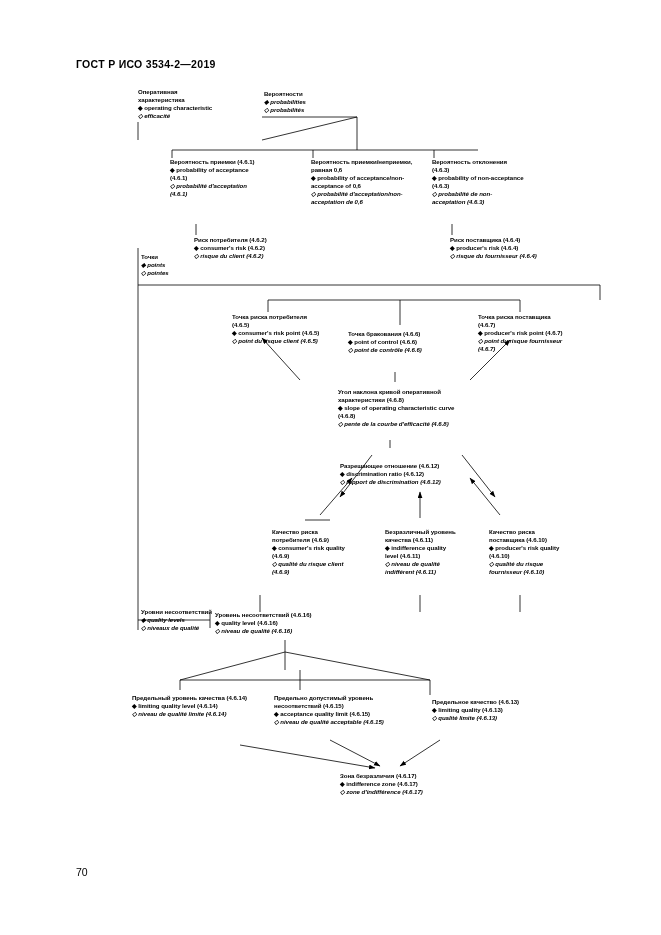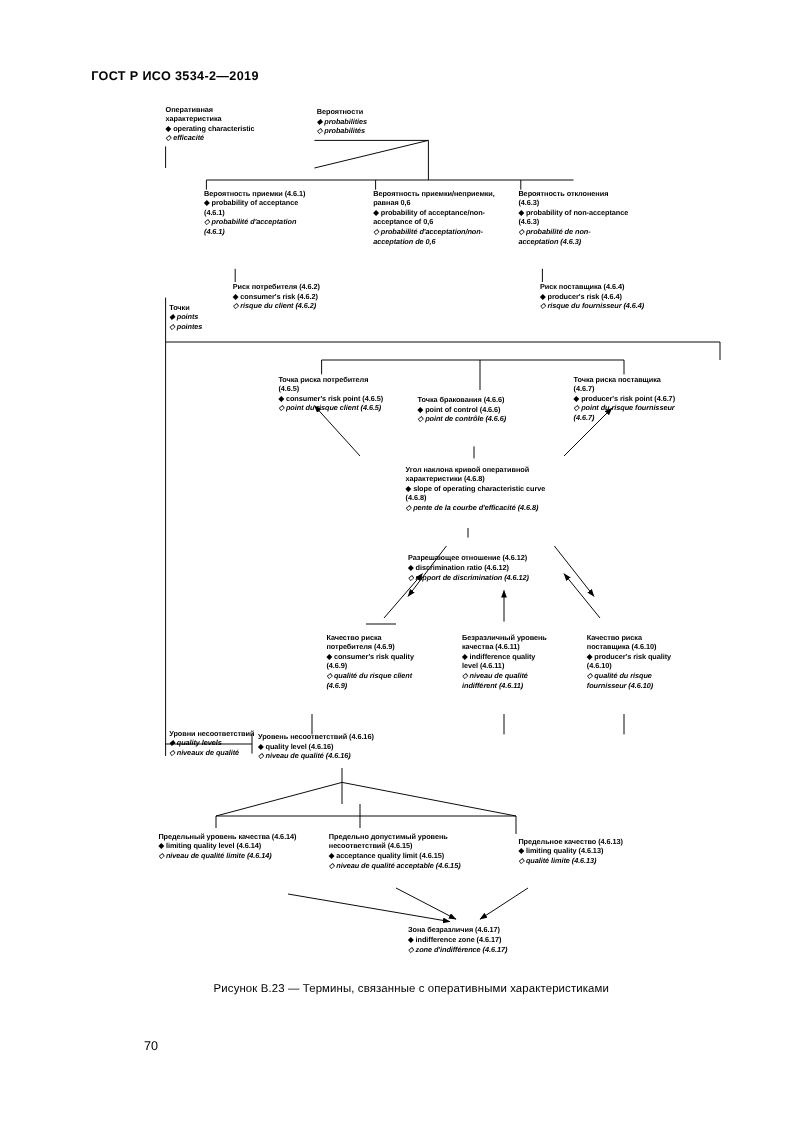--- a/index.html
+++ b/index.html
@@ -1,20 +1,20 @@
 <!DOCTYPE html>
 <html><head>
 <meta charset="utf-8">
 <style>
   html,body{margin:0;padding:0;background:#ffffff;}
   body{width:661px;height:935px;position:relative;font-family:"Liberation Sans",sans-serif;color:#000;}
   #page{position:absolute;inset:0;overflow:hidden;}
 
   .hdr{position:absolute;left:76px;top:58px;font-size:10.5px;font-weight:bold;letter-spacing:.3px;text-align:right;}
-  .pgnum{position:absolute;left:76px;top:866px;font-size:10.5px;margin-left:44px;}
+  .pgnum{position:absolute;left:76px;top:866px;font-size:10.5px;}
   .caption{position:absolute;left:178px;top:819px;font-size:9.5px;letter-spacing:.1px;}
 
   #svg{position:absolute;left:0;top:0;width:661px;height:935px;}
 
   .node{position:absolute;font-size:6.1px;font-weight:bold;line-height:1.32;letter-spacing:-0.05px;}
   .node div{white-space:nowrap;}
   .node .fr{font-style:italic;font-weight:bold;}
   .wrap div{white-space:normal;}
 </style>
 </head>
@@ -218,16 +218,15 @@
     <div>◆ limiting quality (4.6.13)</div>
     <div class="fr">◇ qualité limite (4.6.13)</div>
   </div>
 
   <div class="node" style="left:340px;top:772px;">
     <div>Зона безразличия (4.6.17)</div>
     <div>◆ indifference zone (4.6.17)</div>
     <div class="fr">◇ zone d'indifférence (4.6.17)</div>
   </div>
 
-  <div class="caption">Рисунок В.23 — Термины, связанные с оперативными характеристиками</div>
   <div class="pgnum">70</div>
 
 </div>
 
 </body></html>

